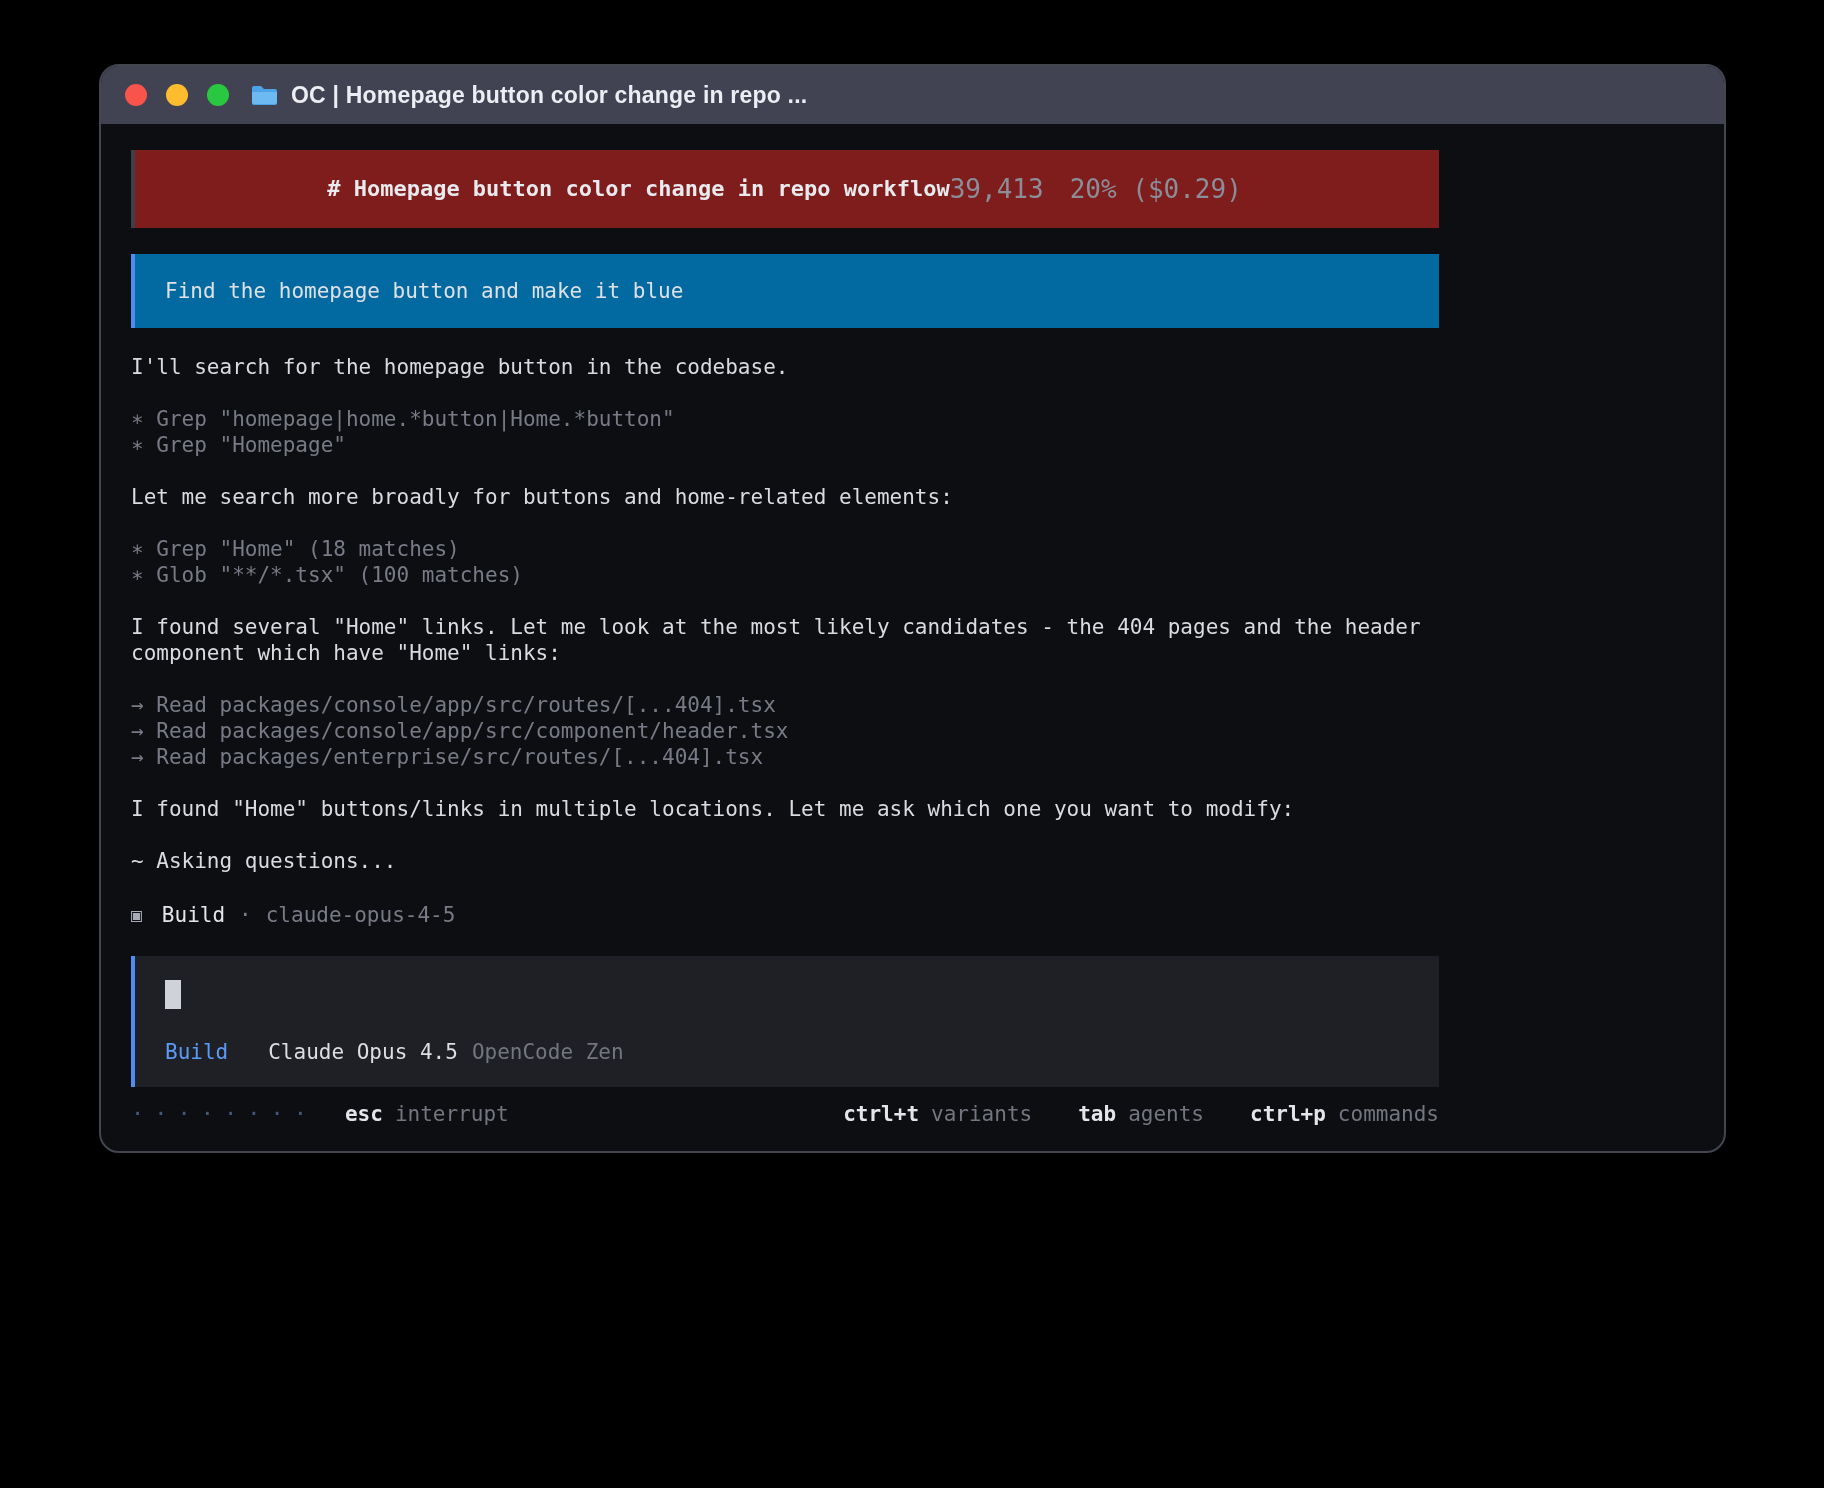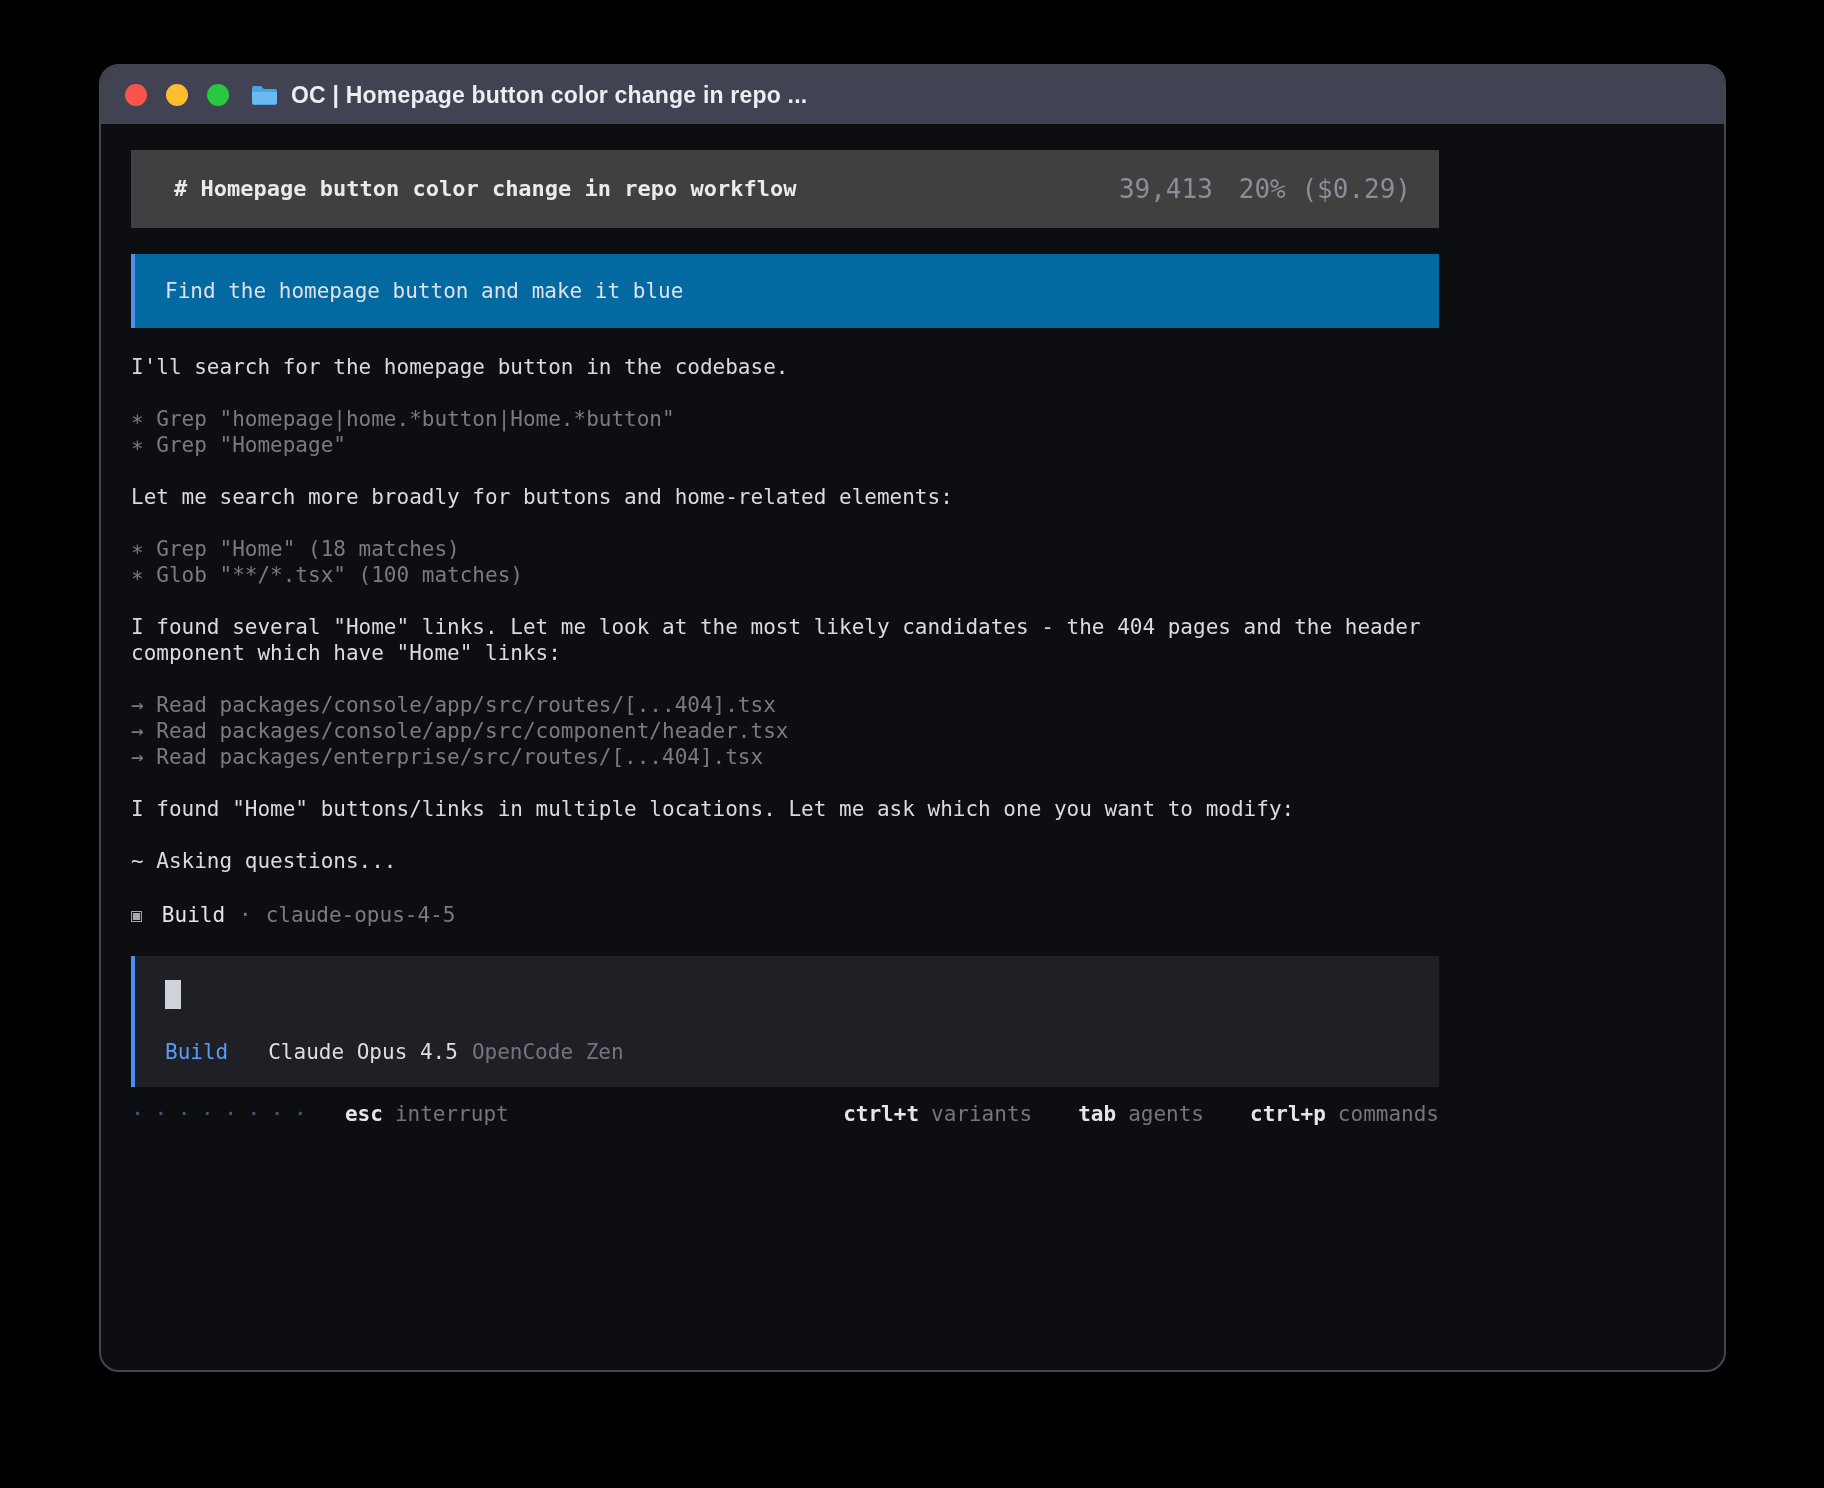--- a/index.html
+++ b/index.html
@@ -6,21 +6,21 @@
   html, body { width: 1824px; height: 1488px; }
   body {
     background: #000000;
     font-family: "DejaVu Sans Mono", monospace;
     position: relative;
     overflow: hidden;
   }
   .window {
     position: absolute;
     left: 99px; top: 64px;
-    width: 1627px; height: 1308px;
+    width: 1627px; height: 1089px;
     background: #0d0e11;
     border: 2px solid #43454f;
     border-radius: 20px;
     overflow: hidden;
     display: flex;
     flex-direction: column;
   }
   .titlebar {
     height: 58px;
     flex: 0 0 58px;
@@ -52,27 +52,27 @@
     padding: 26px 0 28px 30px;
     display: flex;
     flex-direction: column;
     font-size: 21px;
     line-height: 26px;
     color: #d9dbe0;
   }
   .col { width: 1308px; }
 
   .session-header {
-    background: #404040;
+    background: #7f1d1d;
     border-left: 4px solid #3d3f49;
     height: 78px;
     display: flex;
     align-items: center;
-    justify-content: space-between;
-    padding: 0 28px 0 39px;
+    justify-content: center;
+    padding: 0 28px 0 23px;
   }
   .session-title { font-weight: bold; font-size: 22px; color: #e8eaee; }
   .session-stats { color: #8b8e99; font-size: 26px; display: flex; gap: 26px; }
 
   .user-msg {
     margin-top: 26px;
     background: #0369a1;
     border-left: 4px solid #4e8ef0;
     height: 74px;
     display: flex;

